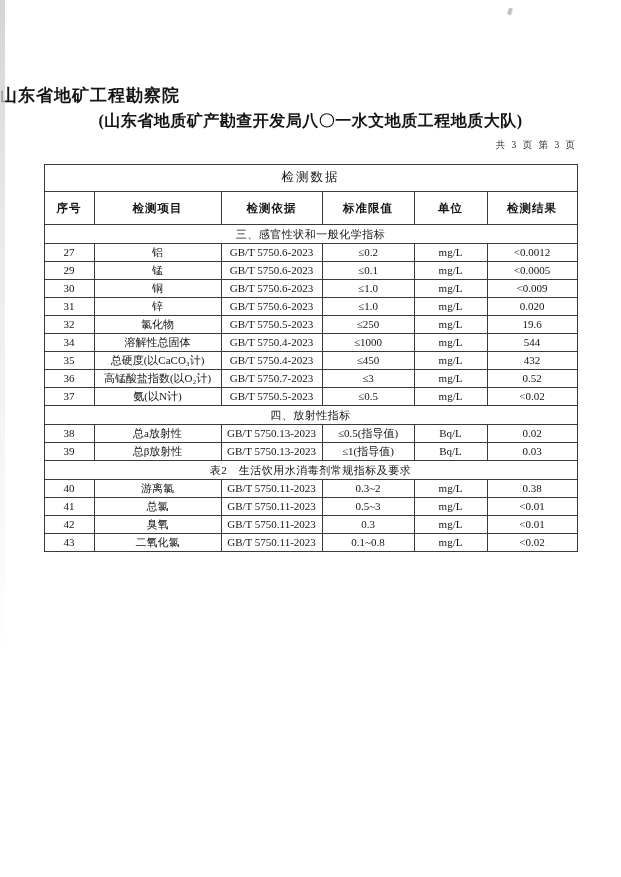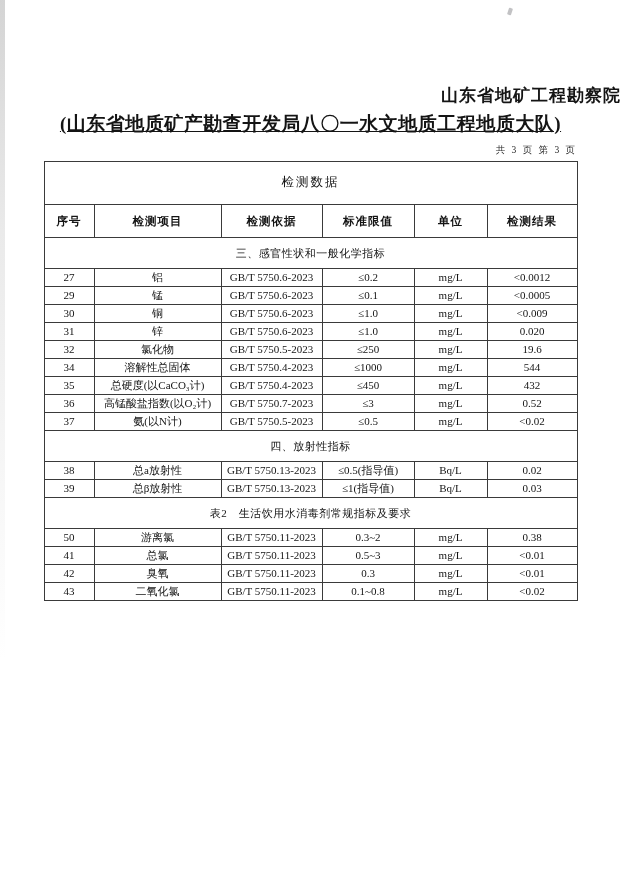--- a/index.html
+++ b/index.html
@@ -23,36 +23,35 @@
   }
   .scan-speck {
     position: absolute; left: 508px; top: 8px;
     width: 4px; height: 7px;
     background: #8f8f93; opacity: .55;
     transform: rotate(18deg);
     border-radius: 1px;
   }
   .doc-title {
     margin: 84px 0 0 0;
-    text-align: right;
+    text-align: left;
     font-size: 17px;
     font-weight: bold;
     letter-spacing: 1px;
   }
   .doc-subtitle {
     margin: 4px 0 0 0;
     text-align: center;
-    font-size: 19px;
+    font-size: 16px;
     font-weight: bold;
     letter-spacing: .5px;
-    text-decoration: underline;
   }
   .page-indicator {
     width: 533px;
-    margin: 7px auto 4px auto;
+    margin: 7px auto 12px auto;
     text-align: right;
     font-size: 9.5px;
     letter-spacing: 2px;
     color: #2a2a2a;
   }
   table.report {
     width: 533px;
     margin: 2px auto 0 auto;
     border-collapse: collapse;
     table-layout: fixed;
@@ -64,32 +63,32 @@
     vertical-align: middle;
     padding: 0 2px;
     font-size: 11px;
     font-weight: normal;
     line-height: 1.1;
     height: 18px;
     overflow: hidden;
     white-space: nowrap;
   }
   tr.title-row td {
-    height: 43px;
+    height: 27px;
     font-size: 12.5px;
     letter-spacing: 2px;
   }
   tr.header-row th {
     height: 33px;
     font-size: 11.5px;
     letter-spacing: 1px;
     font-weight: bold;
   }
   tr.section-row td {
-    height: 31px;
+    height: 19px;
     letter-spacing: .5px;
   }
 </style>
 </head>
 <body>
 
 <div class="scan-left-edge"></div>
 
 <div class="scan-speck"></div>
 
@@ -211,21 +210,21 @@
         <td>总β放射性</td>
         <td>GB/T 5750.13-2023</td>
         <td>≤1(指导值)</td>
         <td>Bq/L</td>
         <td>0.03</td>
       </tr>
       <tr class="section-row">
         <td colspan="6">表2　生活饮用水消毒剂常规指标及要求</td>
       </tr>
       <tr>
-        <td>50</td>
+        <td>40</td>
         <td>游离氯</td>
         <td>GB/T 5750.11-2023</td>
         <td>0.3~2</td>
         <td>mg/L</td>
         <td>0.38</td>
       </tr>
       <tr>
         <td>41</td>
         <td>总氯</td>
         <td>GB/T 5750.11-2023</td>

